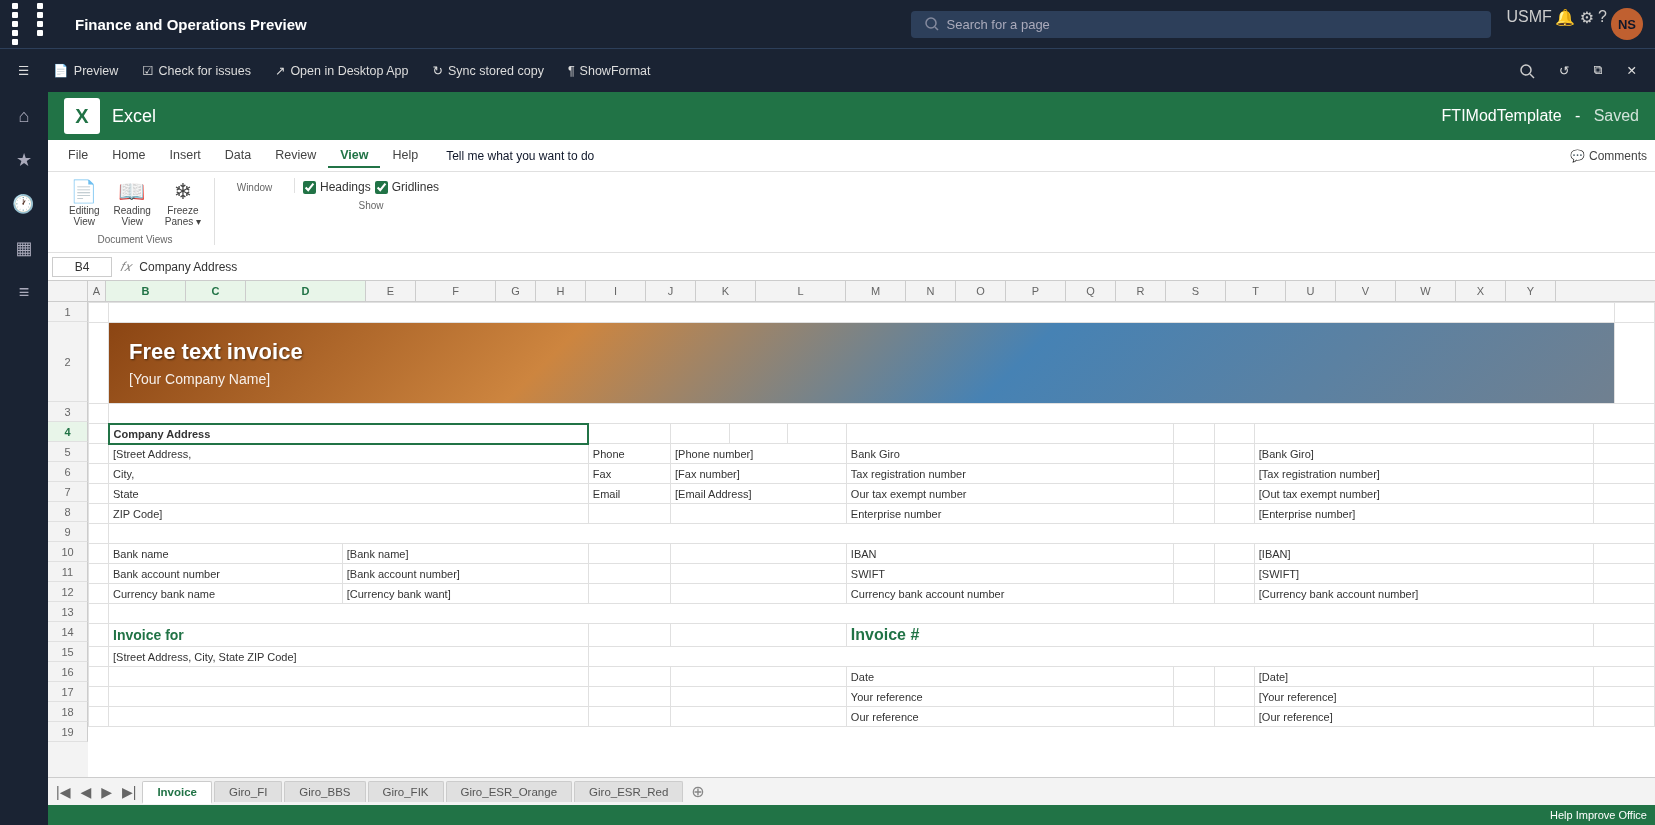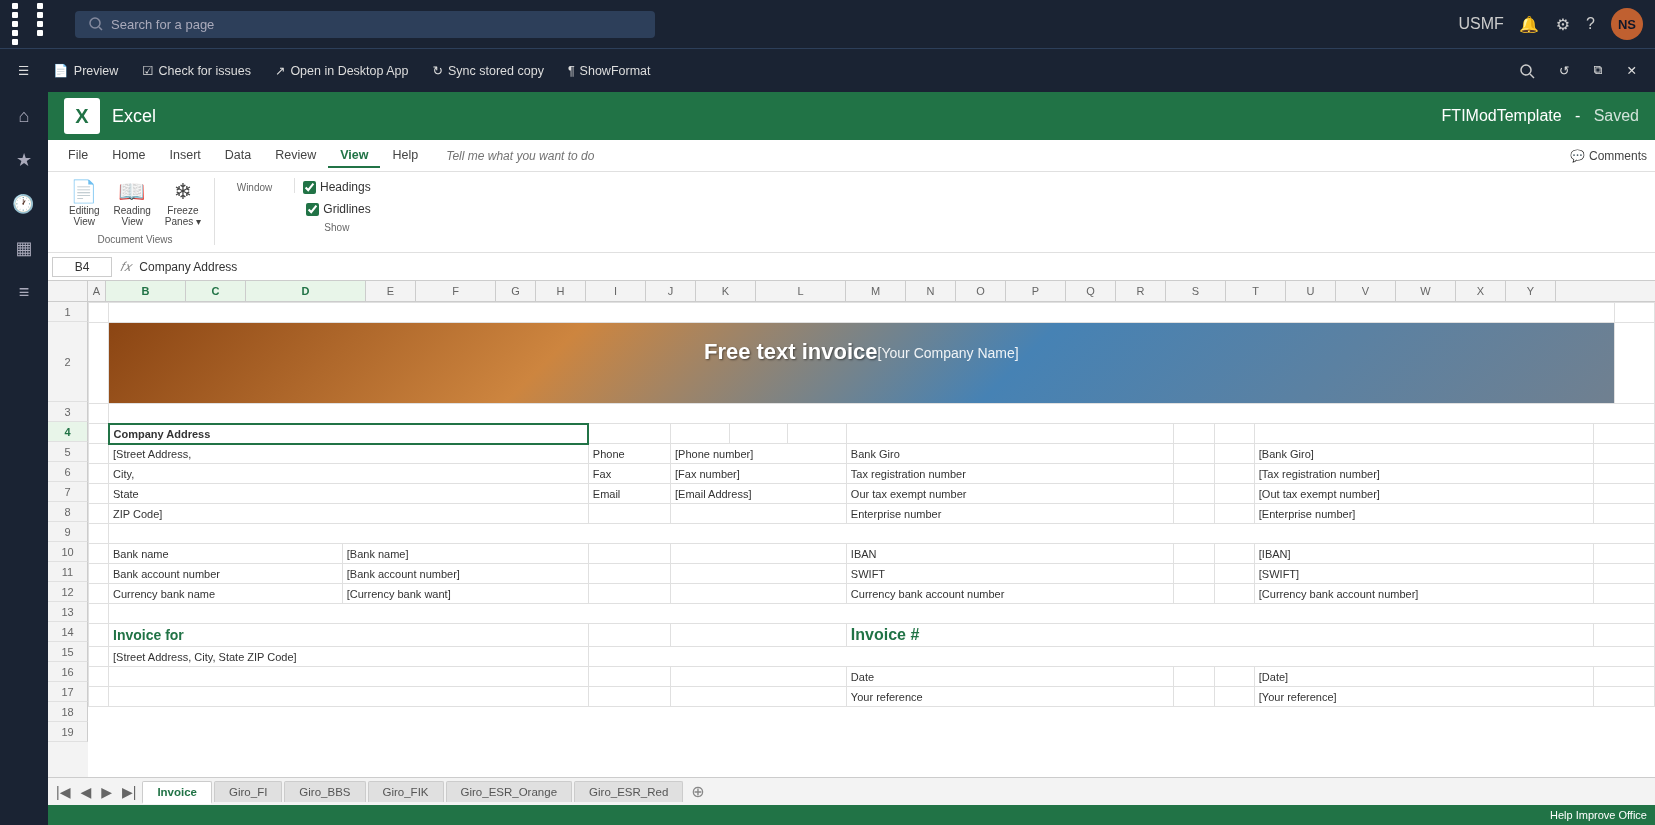--- a/index.html
+++ b/index.html
@@ -14,21 +14,21 @@
     .top-nav-grid { display: grid; grid-template-columns: 22px 22px; gap: 3px; cursor: pointer; }
     .top-nav-grid-dot { width: 6px; height: 6px; background: white; border-radius: 1px; }
     .top-nav-title { font-size: 15px; font-weight: 600; color: white; flex: 1; }
     .search-bar {
       display: flex; align-items: center;
       background: #2d3f5a; border-radius: 4px;
       padding: 6px 14px; gap: 8px; width: 580px;
       color: #aab; font-size: 13px; cursor: text;
     }
     .search-bar svg { opacity: 0.7; }
-    .top-nav-right { display: flex; align-items: center; gap: 16px; margin-left: auto; }
+    .top-nav-right { display: flex; align-items: flex-start; gap: 4px; margin-left: auto; }
     .top-nav-icon { color: #ccc; font-size: 16px; cursor: pointer; }
     .top-nav-user {
       width: 32px; height: 32px; border-radius: 50%;
       background: #c06030; color: #0f172a;
       display: flex; align-items: center; justify-content: center;
       font-size: 13px; font-weight: 600; cursor: pointer;
     }
 
     
     .toolbar {
@@ -85,21 +85,21 @@
     .ribbon-tabs {
       display: flex; align-items: center;
       padding: 0 8px; border-bottom: 1px solid #e0e0e0;
       height: 32px;
     }
     .ribbon-tab {
       padding: 4px 12px; font-size: 12.5px; cursor: pointer;
       color: #444; border-bottom: 2px solid transparent;
     }
     .ribbon-tab.active { color: #217346; border-bottom: 2px solid #217346; font-weight: 600; }
-    .ribbon-tab-tell { margin-left: 16px; color: #737373; font-size: 12px; font-style: italic; }
+    .ribbon-tab-tell { margin-left: 16px; color: #0f172a; font-size: 12px; }
     .ribbon-tab-comments { margin-left: auto; color: #444; font-size: 12px; cursor: pointer; }
 
     .ribbon-content {
       display: flex; align-items: flex-start;
       padding: 6px 8px; gap: 0; height: 80px;
     }
     .ribbon-group {
       display: flex; flex-direction: column; align-items: center;
       padding: 0 8px; border-right: 1px solid #e0e0e0; min-width: 80px;
     }
@@ -160,21 +160,21 @@
       overflow: hidden; min-width: 20px; height: 20px;
     }
     .grid-table td.selected-cell {
       border: 2px solid #217346; background: #fff;
     }
 
     
     .invoice-header-img {
       background: linear-gradient(135deg, #8b4513 0%, #cd853f 30%, #4682b4 60%, #708090 100%);
       color: white; padding: 16px 20px;
-      display: flex; flex-direction: row; justify-content: center;
+      display: flex; flex-direction: column; justify-content: center;
       height: 80px; position: relative; overflow: hidden;
     }
     .invoice-title { font-size: 22px; font-weight: 700; color: white; text-shadow: 1px 1px 2px rgba(0,0,0,0.5); }
     .invoice-company { font-size: 14px; color: rgba(255,255,255,0.9); margin-top: 6px; }
 
     
     .sheet-tabs {
       display: flex; align-items: center;
       background: #f3f3f3; border-top: 1px solid #ccc;
       height: 28px; padding: 0 4px; gap: 2px;
@@ -206,20 +206,21 @@
     <div class="top-nav-grid-dot"></div>
       <div class="top-nav-grid-dot"></div>
     <div class="top-nav-grid-dot"></div>
       <div class="top-nav-grid-dot"></div>
     <div class="top-nav-grid-dot"></div>
       <div class="top-nav-grid-dot"></div>
     <div class="top-nav-grid-dot"></div>
       <div class="top-nav-grid-dot"></div>
     <div class="top-nav-grid-dot"></div>
   </div>
+  <span class="top-nav-title">Finance and Operations Preview</span>
   <div class="search-bar">
     <svg width="14" height="14" viewBox="0 0 14 14" fill="none">
       <circle cx="6" cy="6" r="5" stroke="#aab" stroke-width="1.5"></circle>
       <line x1="10" y1="10" x2="13" y2="13" stroke="#aab" stroke-width="1.5"></line>
     </svg>
     <span style="color:#aab;font-size:13px;">Search for a page</span>
   </div>
   <div class="top-nav-right">
     <span class="top-nav-icon">USMF</span>
     <span class="top-nav-icon">🔔</span>
@@ -322,21 +323,21 @@
           </div>
           <span class="ribbon-group-label">Document Views</span>
         </div>
 
         <div class="ribbon-group">
           <div class="ribbon-group-items"></div>
           <span class="ribbon-group-label">Window</span>
         </div>
 
         <div class="ribbon-group">
-          <div class="ribbon-group-items" style="flex-direction:column;align-items:flex-end;">
+          <div class="ribbon-group-items" style="flex-direction:row;align-items:flex-start;">
             <label class="ribbon-checkbox">
               <input type="checkbox" checked="" style="">
               <span class="ribbon-checkbox-label">Headings</span>
             </label>
             <label class="ribbon-checkbox">
               <input type="checkbox" checked="" style="">
               <span class="ribbon-checkbox-label">Gridlines</span>
             </label>
           </div>
           <span class="ribbon-group-label">Show</span>
@@ -577,20 +578,31 @@
               <td colspan="3"></td>
               <td></td>
               <td colspan="3"></td>
               <td>Your reference</td>
               <td></td>
               <td></td>
               <td>[Your reference]</td>
               <td colspan="12"></td>
             </tr>
 
+            <tr>
+              <td></td>
+              <td colspan="3"></td>
+              <td></td>
+              <td colspan="3"></td>
+              <td>Our reference</td>
+              <td></td>
+              <td></td>
+              <td>[Our reference]</td>
+              <td colspan="12"></td>
+            </tr>
           </tbody>
             </table>
         </div>
       </div>
     </div>
 
     <div class="sheet-tabs">
       <span class="sheet-nav">|◀</span>
       <span class="sheet-nav">◀</span>
       <span class="sheet-nav">▶</span>

